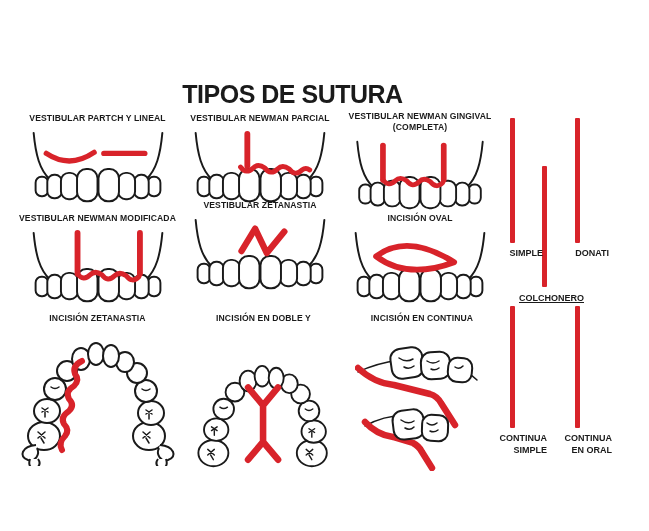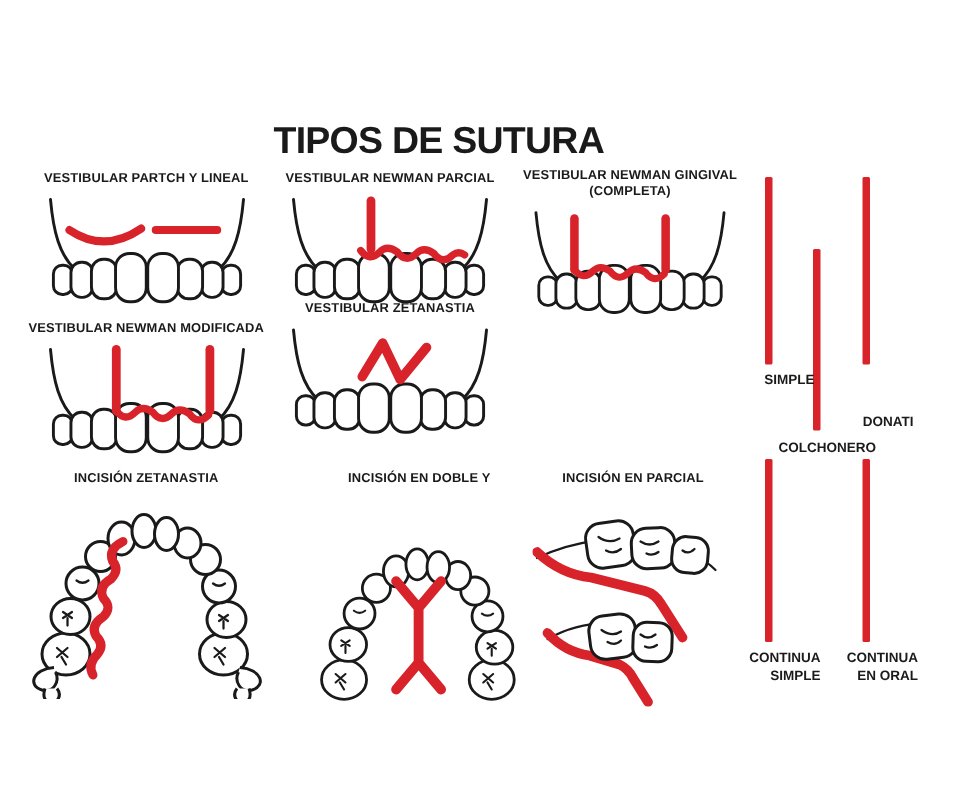--- a/index.html
+++ b/index.html
@@ -139,20 +139,40 @@
           <rect class="tooth" x="95.5" y="45" width="17.5" height="27" rx="8"></rect>
         <rect class="tooth" x="53.5" y="41" width="21" height="33" rx="9.5"></rect>
           <rect class="tooth" x="75.5" y="41" width="21" height="33" rx="9.5"></rect>
       </g>
       <g>
         <path class="red" stroke-width="6.5" d="M56,36 L70,13 L82,38 L100,16"></path>
       </g>
     </svg>
   </div>
 
+  <div class="cell" style="left:345px;top:213px;width:150px;">
+    <div class="cell-label">INCISIÓN OVAL</div>
+    <svg width="148" height="78" viewBox="0 0 150 80">
+      <path class="ink" d="M9,4 C11,26 15,42 26,52"></path>
+        <path class="ink" d="M141,4 C139,26 135,42 124,52"></path>
+      <g>
+        <rect class="tooth" x="11" y="49" width="13" height="20" rx="6"></rect>
+          <rect class="tooth" x="126" y="49" width="13" height="20" rx="6"></rect>
+        <rect class="tooth" x="23" y="47" width="15" height="24" rx="7"></rect>
+          <rect class="tooth" x="112" y="47" width="15" height="24" rx="7"></rect>
+        <rect class="tooth" x="37" y="45" width="17.5" height="27" rx="8"></rect>
+          <rect class="tooth" x="95.5" y="45" width="17.5" height="27" rx="8"></rect>
+        <rect class="tooth" x="53.5" y="41" width="21" height="33" rx="9.5"></rect>
+          <rect class="tooth" x="75.5" y="41" width="21" height="33" rx="9.5"></rect>
+      </g>
+      <g>
+        <path class="red" stroke-width="6" d="M30,28 Q62,4 110,34 Q62,52 30,28 Z"></path>
+      </g>
+    </svg>
+  </div>
 
   <div class="cell" style="left:15px;top:313px;width:165px;">
     <div class="cell-label">INCISIÓN ZETANASTIA</div>
     <svg width="160" height="137" viewBox="0 0 160 135">
       <g>
         <ellipse class="tooth" cx="26" cy="106" rx="16" ry="14"></ellipse>
           <ellipse class="tooth" cx="131" cy="106" rx="16" ry="14"></ellipse>
         <ellipse class="tooth" cx="29" cy="81" rx="13" ry="12"></ellipse>
           <ellipse class="tooth" cx="133" cy="83" rx="13" ry="12"></ellipse>
         <ellipse class="tooth" cx="37" cy="59" rx="11" ry="11"></ellipse>
@@ -172,21 +192,21 @@
         <path class="tooth" d="M12,129 q-3,9 6,10 q6,-5 2,-10"></path>
         <path class="tooth" d="M142,115 C156,116 160,127 150,130 C142,132 138,124 141,118"></path>
         <path class="tooth" d="M148,129 q3,9 -6,10 q-6,-5 -2,-10"></path>
       </g>
       <g>
         <path class="red" stroke-width="6" d="M64,31 q-10,5 -7,13 q5,6 -1,12 q-9,5 -5,13 q6,6 0,12 q-9,6 -5,13 q6,6 1,12 q-7,7 -3,14"></path>
       </g>
     </svg>
   </div>
 
-  <div class="cell" style="left:202px;top:313px;width:155px;gap:23px;">
+  <div class="cell" style="left:186px;top:313px;width:155px;gap:23px;">
     <div class="cell-label">INCISIÓN EN DOBLE Y</div>
     <svg width="150" height="130" viewBox="0 0 160 135">
       <g>
         <ellipse class="tooth" cx="26" cy="106" rx="16" ry="14"></ellipse>
           <ellipse class="tooth" cx="131" cy="106" rx="16" ry="14"></ellipse>
         <ellipse class="tooth" cx="29" cy="81" rx="13" ry="12"></ellipse>
           <ellipse class="tooth" cx="133" cy="83" rx="13" ry="12"></ellipse>
         <ellipse class="tooth" cx="37" cy="59" rx="11" ry="11"></ellipse>
           <ellipse class="tooth" cx="128" cy="61" rx="11" ry="11"></ellipse>
         <ellipse class="tooth" cx="49" cy="41" rx="10" ry="10"></ellipse>
@@ -201,21 +221,21 @@
         <path class="ink-thin" d="M128,80 l6,4 M134,80 l-6,4 M131,84 l0,5"></path>
         <path class="ink-thin" d="M33,57 q4,3 8,0 M124,59 q4,3 8,0"></path>
       </g>
       <g>
         <path class="red" stroke-width="7" d="M63,36 L79,55 M95,36 L79,55 L79,94 M63,113 L79,94 L95,113"></path>
       </g>
     </svg>
   </div>
 
   <div class="cell" style="left:352px;top:313px;width:140px;">
-    <div class="cell-label">INCISIÓN EN PARCIAL</div>
+    <div class="cell-label">INCISIÓN EN CONTINUA</div>
     <svg width="135" height="142" viewBox="0 0 135 140">
       <g>
         <path class="ink-thin" d="M3,42 C28,30 60,26 85,32 C103,36 114,42 122,50"></path>
         <path class="red" stroke-width="6.5" d="M3,38 q16,15 36,17 l36,9 q7,2 11,9 l14,22"></path>
         <rect class="tooth" x="36" y="18" width="32" height="30" rx="10" transform="rotate(-8 52 33)"></rect>
         <rect class="tooth" x="66" y="22" width="29" height="27" rx="10" transform="rotate(-3 80 35)"></rect>
         <rect class="tooth" x="93" y="28" width="24" height="24" rx="9" transform="rotate(5 105 40)"></rect>
         <path class="ink-thin" d="M44,28 q7,5 14,1 M49,37 q5,3 10,-1"></path>
         <path class="ink-thin" d="M72,31 q6,4 12,0 M76,39 q4,2 8,-1"></path>
         <path class="ink-thin" d="M100,37 q4,3 8,-1"></path>
@@ -231,20 +251,20 @@
     </svg>
   </div>
 
   <div class="vline" style="left:510px;top:118px;height:125px;"></div>
   <div class="vline" style="left:575px;top:118px;height:125px;"></div>
   <div class="vline" style="left:542px;top:166px;height:121px;"></div>
   <div class="vline" style="left:510px;top:306px;height:122px;"></div>
   <div class="vline" style="left:575px;top:306px;height:122px;"></div>
 
   <div class="legend-label" style="left:478px;top:247px;width:65px;">SIMPLE</div>
-  <div class="legend-label" style="left:545px;top:247px;width:64px;margin-top:28px;">DONATI</div>
-  <div class="legend-label" style="left:504px;top:292px;width:80px;">COLCHONERO</div>
+  <div class="legend-label" style="left:545px;top:247px;width:64px;">DONATI</div>
+  <div class="legend-label" style="left:504px;top:292px;width:80px;text-decoration:underline;">COLCHONERO</div>
   <div class="legend-label" style="left:477px;top:432px;width:70px;">CONTINUA
 SIMPLE</div>
   <div class="legend-label" style="left:542px;top:432px;width:70px;">CONTINUA
 EN ORAL</div>
 
 </div>
 
 </body></html>

